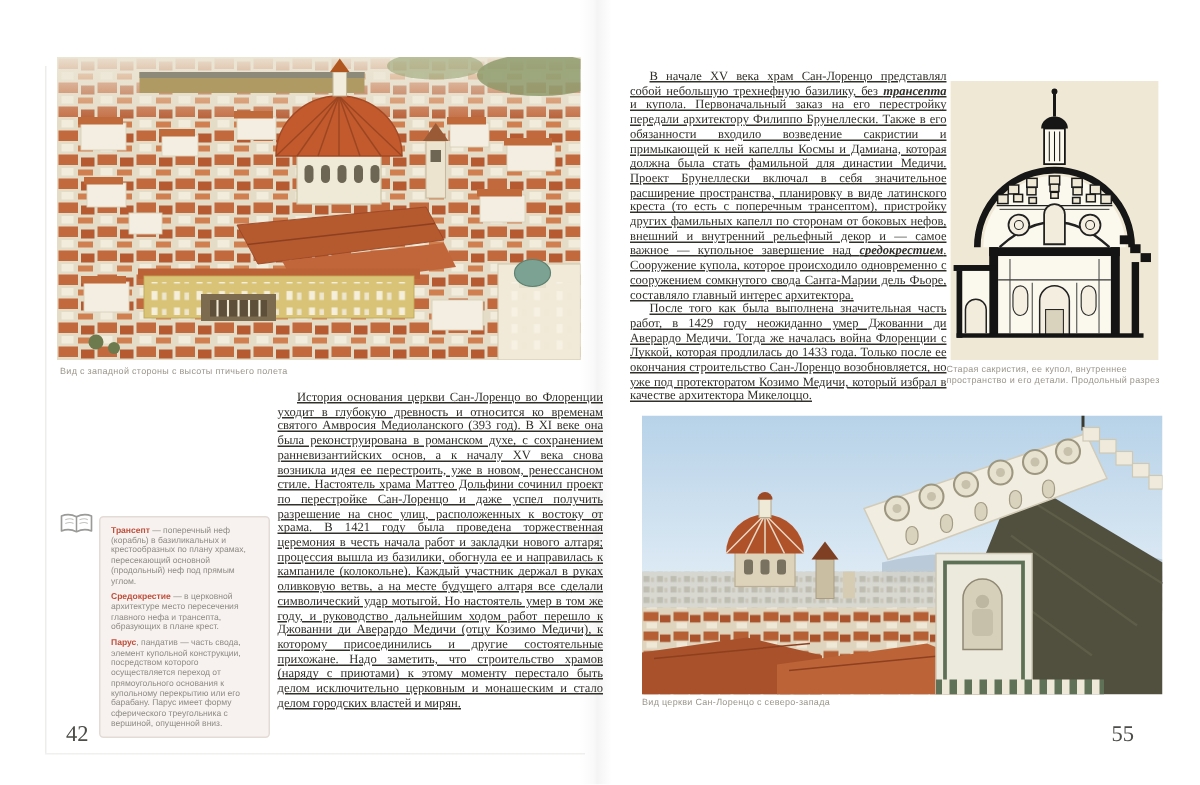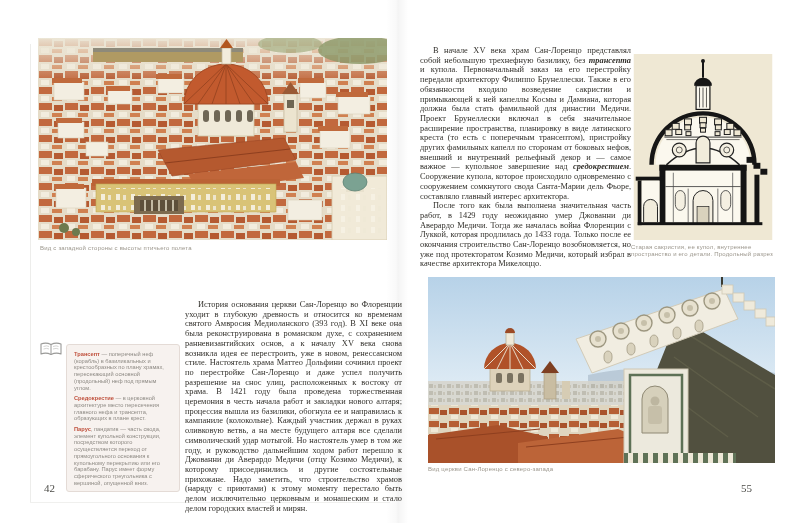--- a/index.html
+++ b/index.html
@@ -22,42 +22,42 @@
 
   .cap{
     position:absolute;font-family:"Liberation Sans",sans-serif;
     font-size:6px;line-height:7px;color:#9b968c;letter-spacing:.2px;
   }
   .cap1{left:40px;top:245px;width:310px;}
   .cap2{left:631px;top:244px;width:146px;}
   .cap3{left:428px;top:466px;width:310px;}
 
   .bodycol{position:absolute;color:#32302b;}
-  .body-left{left:185px;top:260px;width:217px;margin-top:40px;}
+  .body-left{left:185px;top:260px;width:217px;}
   .body-right{left:420px;top:46px;width:211px;}
   p.para{
     margin:0;font-size:8.4px;line-height:9.7px;text-align:justify;
-    text-indent:13px;color:#32302b;
+    text-indent:13px;color:#32302b;text-decoration:underline;
   }
   .em{font-weight:bold;font-style:italic;}
 
   .gloss-icon{position:absolute;left:39px;top:341px;width:24px;height:17px;}
   .gloss-box{
     position:absolute;left:66px;top:344px;width:114px;box-sizing:border-box;
     background:#f7f2ef;border:1px solid #e4dbd6;border-radius:3px;
     padding:6px 6px 5px 7px;
   }
   .g-item{
     margin:0 0 4px 0;font-family:"Liberation Sans",sans-serif;
     font-size:5.7px;line-height:6.7px;color:#8e8a84;text-align:left;
   }
   .g-item:last-child{margin-bottom:0;}
   .g-term{color:#bf4f3b;font-weight:bold;}
 
-  .pagenum{position:absolute;font-size:11px;color:#4c4c48;}
+  .pagenum{position:absolute;font-size:15px;color:#4c4c48;}
   .pn-left{left:44px;top:482px;}
   .pn-right{left:741px;top:482px;}
 </style>
 </head>
 <body>
 
 <div class="canvas">
   <div class="edge-left"></div>
   <div class="edge-bottom"></div>
   <div class="gutter"></div>

